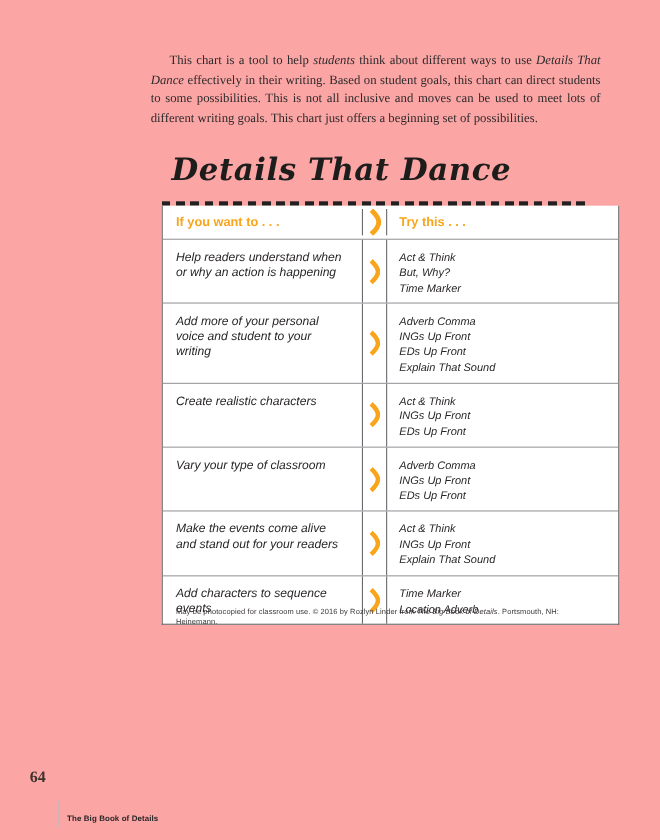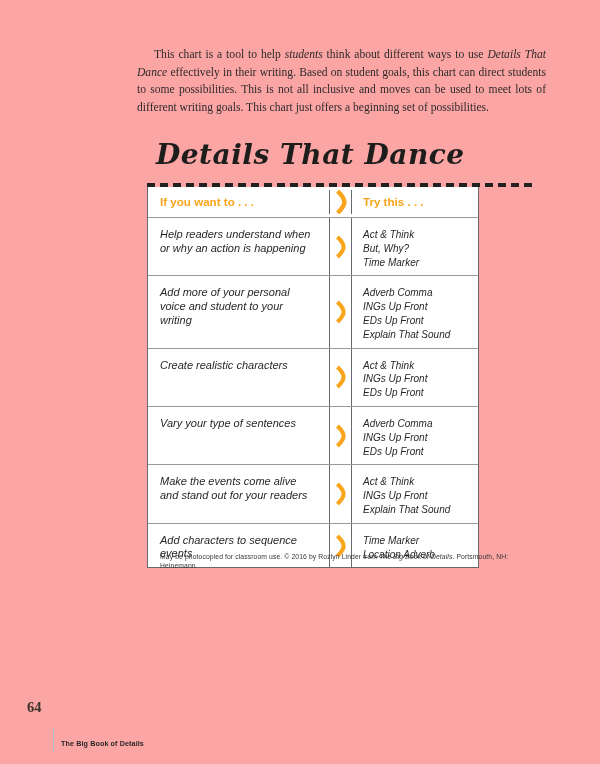--- a/index.html
+++ b/index.html
@@ -28,21 +28,21 @@
   }
 
   
   .dash-line{
     position:absolute;left:147px;top:183px;width:388px;height:3.5px;
     background:repeating-linear-gradient(90deg,#212121 0px,#212121 8px,transparent 8px,transparent 13px);
   }
 
   
   .chart-table{
-    position:absolute;left:147px;top:187px;width:332px;
+    position:absolute;left:147px;top:187px;width:416px;
     box-sizing:border-box;
     border-left:1.2px solid var(--border-gray,#67696c);
     border-right:1.2px solid var(--border-gray,#67696c);
     border-bottom:1.2px solid var(--border-gray,#67696c);
     background:#fff;
   }
   .trow{display:flex;align-items:stretch;box-sizing:border-box;}
   .trow + .trow{border-top:1px solid #989a9d;}
   .c1{width:181px;box-sizing:border-box;padding:10px 16px 6px 12px;
       font-size:11px;line-height:13.6px;color:#2a2627;font-style:italic;}
@@ -145,21 +145,21 @@
           </svg>
       </div>
       <div class="c3">
         <div class="try-line">Act &amp; Think</div>
         <div class="try-line">INGs Up Front</div>
         <div class="try-line">EDs Up Front</div>
       </div>
     </div>
 
     <div class="trow r4">
-      <div class="c1">Vary your type of sentences</div>
+      <div class="c1">Vary your type of classroom</div>
       <div class="c2">
         <svg class="chev" width="11" height="26" viewBox="0 0 16 32">
             <path d="M3.5 1.5 Q12.5 10 12.5 16 Q12.5 22 3.5 30.5" fill="none" stroke="currentColor" stroke-width="6"></path>
           </svg>
       </div>
       <div class="c3">
         <div class="try-line">Adverb Comma</div>
         <div class="try-line">INGs Up Front</div>
         <div class="try-line">EDs Up Front</div>
       </div>

